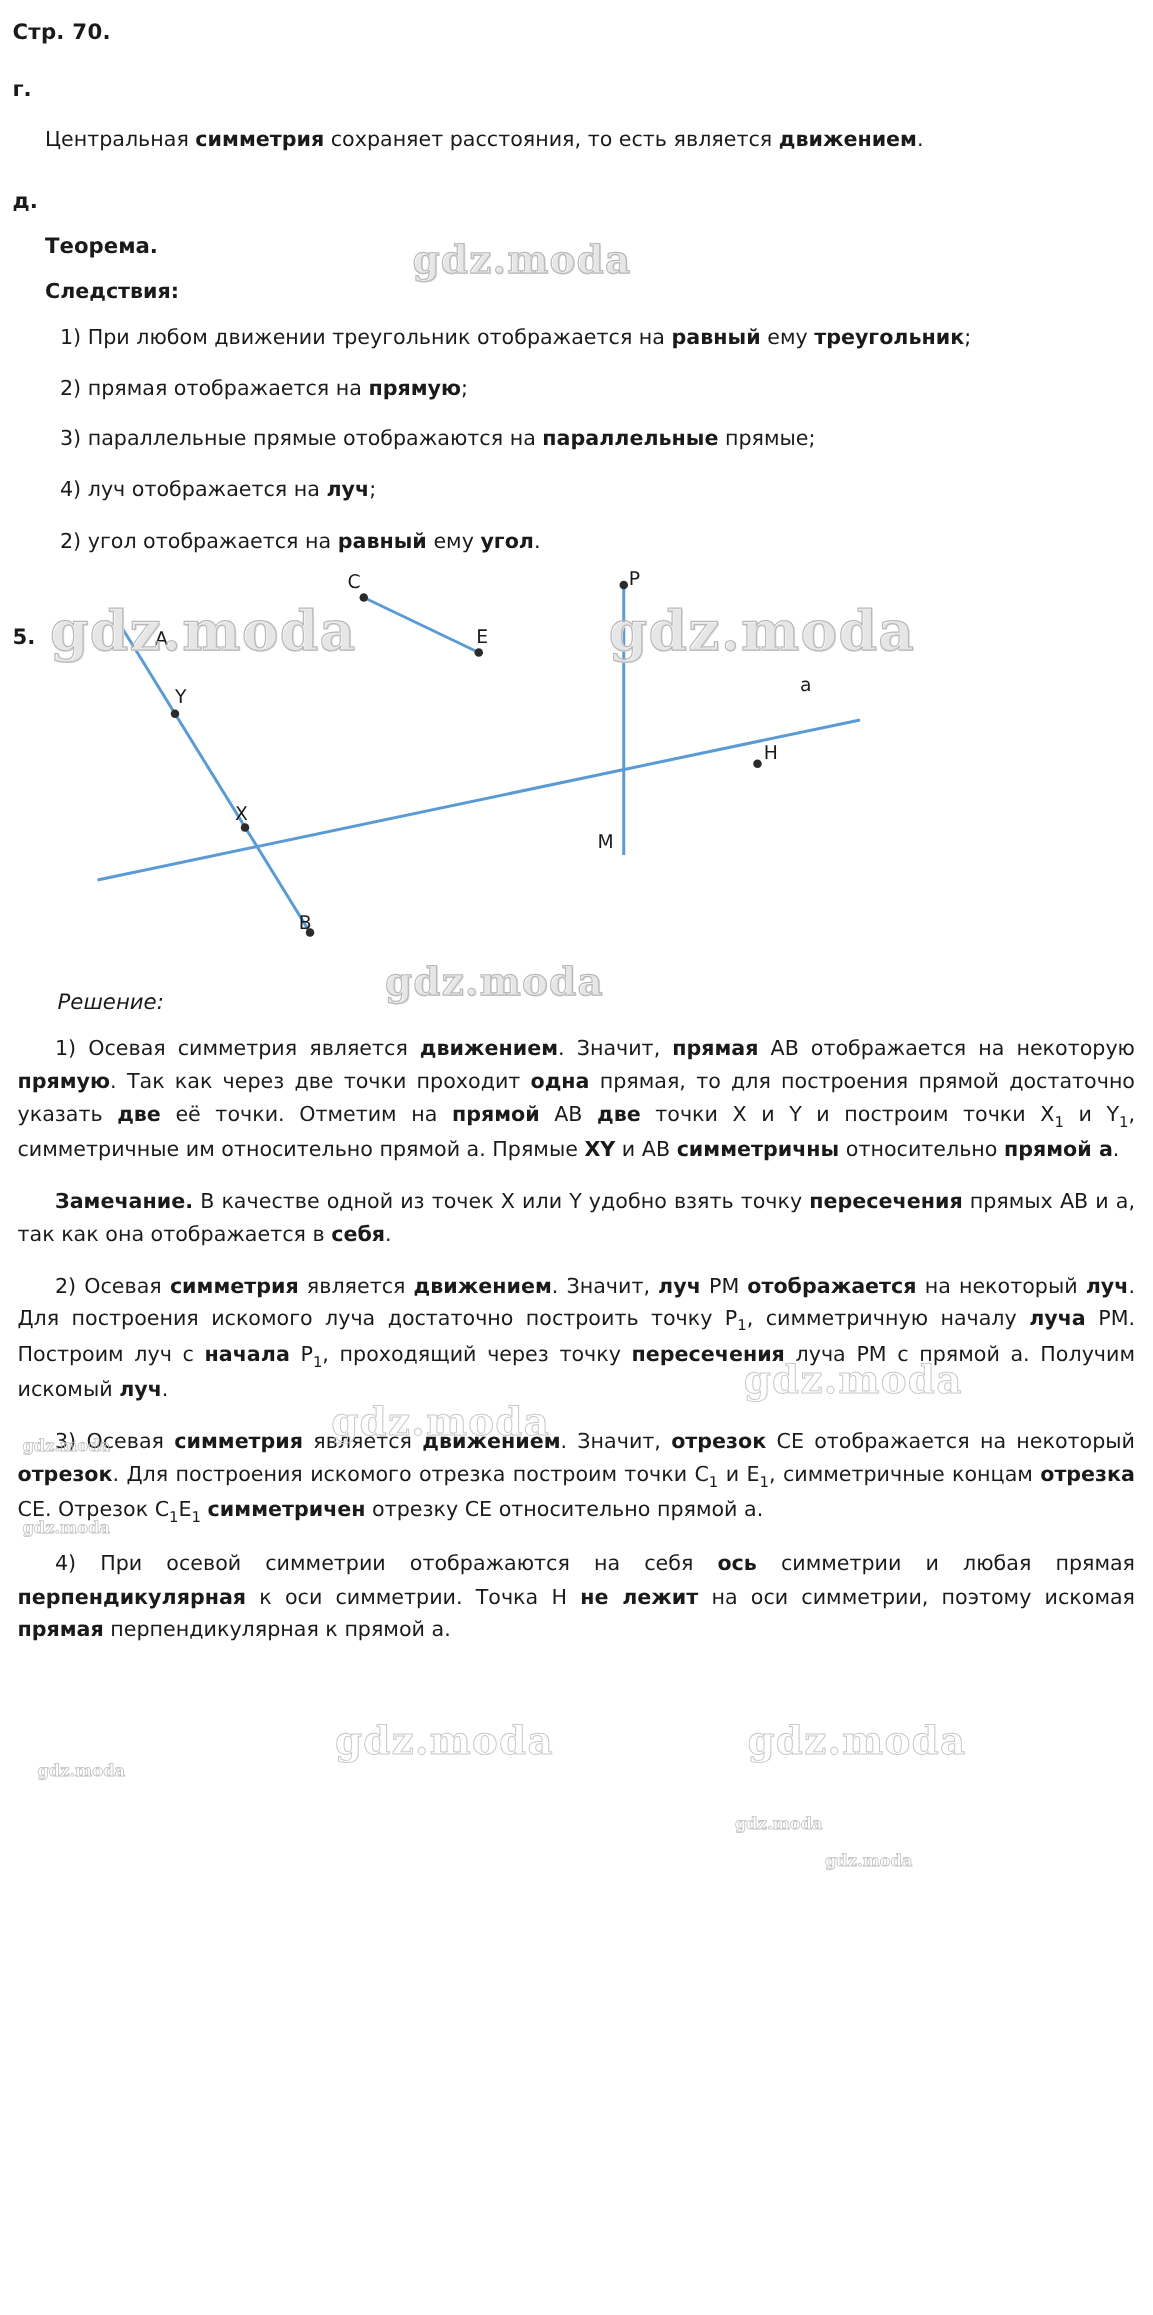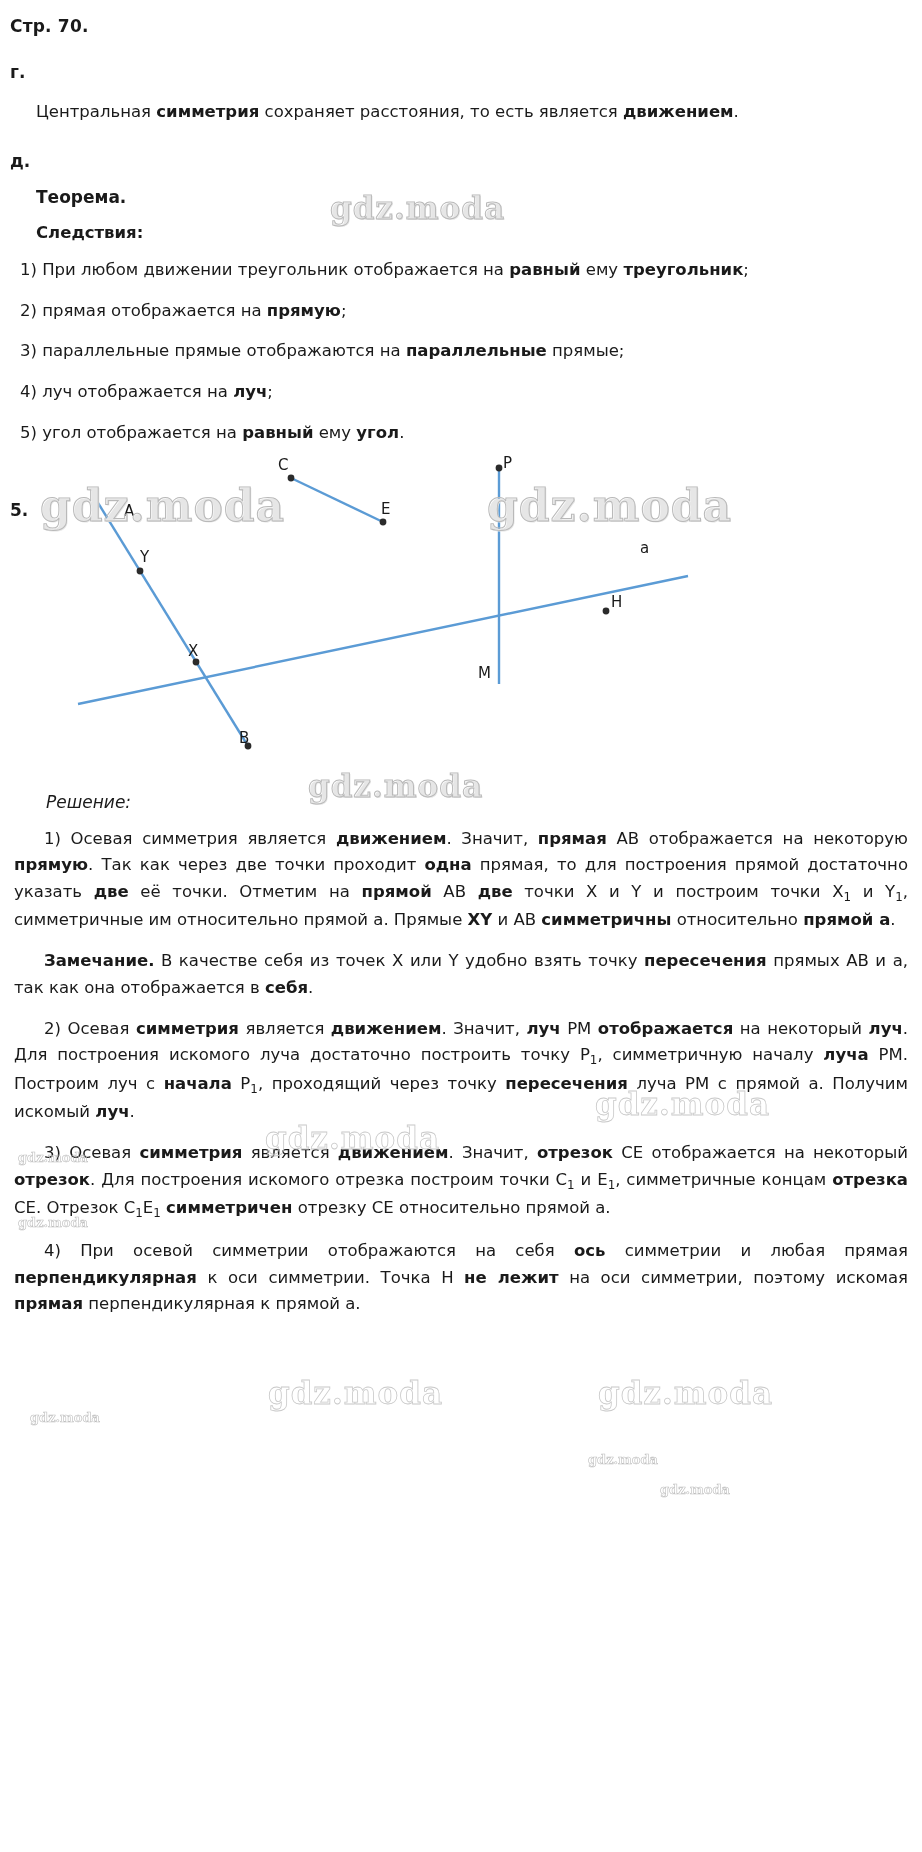--- a/index.html
+++ b/index.html
@@ -53,21 +53,21 @@
     font-weight: bold;
   }
   .sub-head {
     font-size: 16.5px;
     font-weight: bold;
     margin: 16px 0 0 36px;
   }
   .list-item {
     font-size: 16.5px;
     line-height: 1.5;
-    margin: 16px 0 0 20px;
+    margin: 16px 0 0 48px;
     padding-right: 14px;
   }
   
   .wm {
     position: absolute;
     font-family: "DejaVu Serif", serif;
     font-weight: bold;
     color: rgba(255,255,255,0.0);
     -webkit-text-stroke: 1px #b9b9b9;
     text-shadow: 1px 1px 0 #e6e6e6;
@@ -142,21 +142,21 @@
   <div class="list-item">
     <span>2) прямая отображается на </span><b>прямую</b><span></span><b></b><span>;</span>
   </div>
   <div class="list-item">
     <span>3) параллельные прямые отображаются на </span><b>параллельные</b><span> прямые</span><b></b><span>;</span>
   </div>
   <div class="list-item">
     <span>4) луч отображается на </span><b>луч</b><span></span><b></b><span>;</span>
   </div>
   <div class="list-item">
-    <span>5) угол отображается на </span><b>равный</b><span> ему </span><b>угол</b><span>.</span>
+    <span>2) угол отображается на </span><b>равный</b><span> ему </span><b>угол</b><span>.</span>
   </div>
 
   <div class="prob-num">5.</div>
 
   <div class="figure-wrap">
     <svg width="922" height="330" viewBox="0 0 922 330">
 
       <line x1="78" y1="248" x2="688" y2="120" stroke="#5b9bd5" stroke-width="2.4"></line>
 
       <line x1="95" y1="42" x2="248" y2="290" stroke="#5b9bd5" stroke-width="2.4"></line>
@@ -182,21 +182,21 @@
       <text x="503" y="12" font-family="DejaVu Sans, sans-serif" font-size="15" fill="#1a1a1a">P</text>
       <text x="478" y="222" font-family="DejaVu Sans, sans-serif" font-size="15" fill="#1a1a1a">M</text>
       <text x="611" y="151" font-family="DejaVu Sans, sans-serif" font-size="15" fill="#1a1a1a">H</text>
       <text x="640" y="97" font-family="DejaVu Sans, sans-serif" font-size="15" fill="#1a1a1a">a</text>
     </svg>
   </div>
 
   <div class="solution-label">Решение:</div>
 
   <div class="sol-para" id="p1"><span>1) Осевая симметрия является </span><b>движением</b><span>. Значит, </span><b>прямая</b><span> AB отображается на некоторую </span><b>прямую</b><span>. Так как через две точки проходит </span><b>одна</b><span> прямая, то для построения прямой достаточно указать </span><b>две</b><span> её точки. Отметим на </span><b>прямой</b><span> AB </span><b>две</b><span> точки X и Y и построим точки X</span><sub>1</sub><span> и Y</span><sub>1</sub><span>, симметричные им относительно прямой a. Прямые </span><b>XY</b><span> и AB </span><b>симметричны</b><span> относительно </span><b>прямой a</b><span>.</span></div>
-  <div class="sol-para" id="p2"><b>Замечание.</b><span> В качестве себя из точек X или Y удобно взять точку </span><b>пересечения</b><span> прямых AB и a, так как она отображается в </span><b>себя</b><span>.</span></div>
+  <div class="sol-para" id="p2"><b>Замечание.</b><span> В качестве одной из точек X или Y удобно взять точку </span><b>пересечения</b><span> прямых AB и a, так как она отображается в </span><b>себя</b><span>.</span></div>
   <div class="sol-para" id="p3"><span>2) Осевая </span><b>симметрия</b><span> является </span><b>движением</b><span>. Значит, </span><b>луч</b><span> PM </span><b>отображается</b><span> на некоторый </span><b>луч</b><span>. Для построения искомого луча достаточно построить точку P</span><sub>1</sub><span>, симметричную началу </span><b>луча</b><span> PM. Построим луч с </span><b>начала</b><span> P</span><sub>1</sub><span>, проходящий через точку </span><b>пересечения</b><span> луча PM с прямой a. Получим искомый </span><b>луч</b><span>.</span></div>
   <div class="sol-para" id="p4"><span>3) Осевая </span><b>симметрия</b><span> является </span><b>движением</b><span>. Значит, </span><b>отрезок</b><span> CE отображается на некоторый </span><b>отрезок</b><span>. Для построения искомого отрезка построим точки C</span><sub>1</sub><span> и E</span><sub>1</sub><span>, симметричные концам </span><b>отрезка</b><span> CE. Отрезок C</span><sub>1</sub><span>E</span><sub>1</sub><span> </span><b>симметричен</b><span> отрезку CE относительно прямой a.</span></div>
   <div class="sol-para" id="p5"><span>4) При осевой симметрии отображаются на себя </span><b>ось</b><span> симметрии и любая прямая </span><b>перпендикулярная</b><span> к оси симметрии. Точка H </span><b>не лежит</b><span> на оси симметрии, поэтому искомая </span><b>прямая</b><span> перпендикулярная к прямой a.</span></div>
 
   <div class="wm wm-mid" style="left:330px; top:190px;">gdz.moda</div>
   <div class="wm wm-big" style="left:40px; top:480px;">gdz.moda</div>
   <div class="wm wm-big" style="left:487px; top:480px;">gdz.moda</div>
   <div class="wm wm-mid" style="left:308px; top:768px;">gdz.moda</div>
   <div class="wm wm-mid wm-faint" style="left:595px; top:1086px;">gdz.moda</div>
   <div class="wm wm-mid wm-faint" style="left:265px; top:1120px;">gdz.moda</div>

